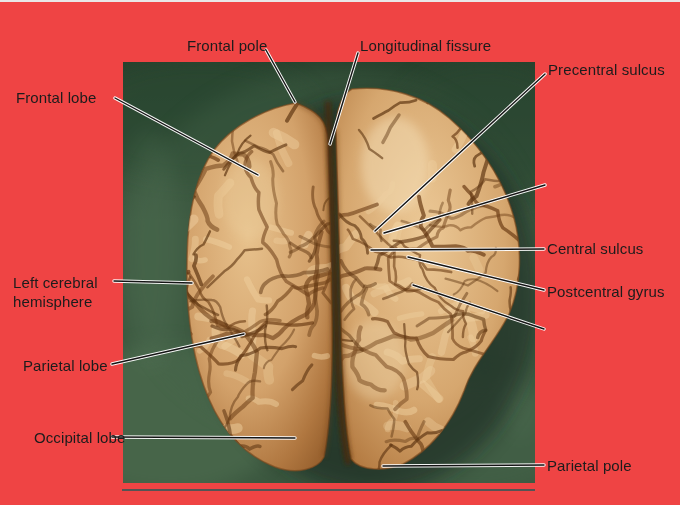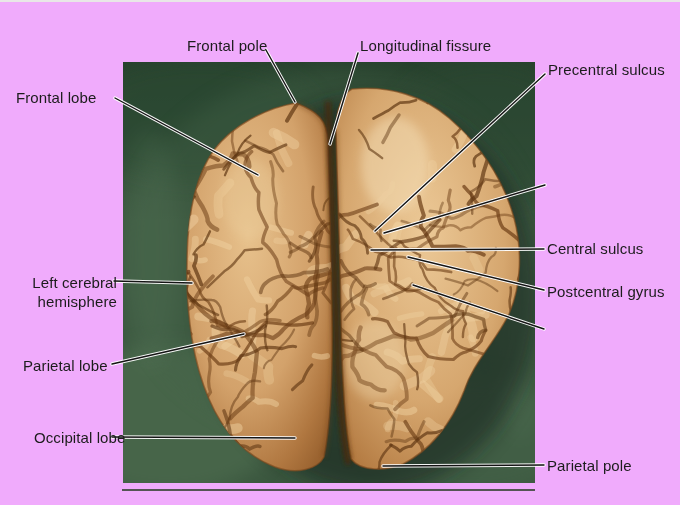--- a/index.html
+++ b/index.html
@@ -1,23 +1,23 @@
 <!DOCTYPE html>
 <html><head>
 <meta charset="utf-8">
 <style>
   html,body{margin:0;padding:0;background:#ffffff;}
   body{width:680px;height:505px;overflow:hidden;position:relative;
        font-family:"Liberation Sans","DejaVu Sans",sans-serif;}
-  .fig{position:absolute;left:0;top:0;width:680px;height:505px;background:#f0abfc;}
+  .fig{position:absolute;left:0;top:0;width:680px;height:505px;background:#ef4444;}
   .topbar{position:absolute;left:0;top:0;width:680px;height:2px;background:#e9e7e7;}
   svg.art{position:absolute;left:0;top:0;}
   .label{position:absolute;font-size:15px;line-height:17px;color:#1c1c1c;
          white-space:nowrap;letter-spacing:0.1px;}
-  .label.center2{text-align:right;line-height:19px;white-space:normal;}
+  .label.center2{text-align:left;line-height:19px;white-space:normal;}
   .bottom-rule{position:absolute;left:122px;top:489px;width:413px;height:2px;background:#545454;}
 </style>
 </head>
 <body>
 
 <div class="fig">
   <div class="topbar"></div>
 
   <svg class="art" width="680" height="505" viewBox="0 0 680 505" aria-hidden="true">
     <defs>

